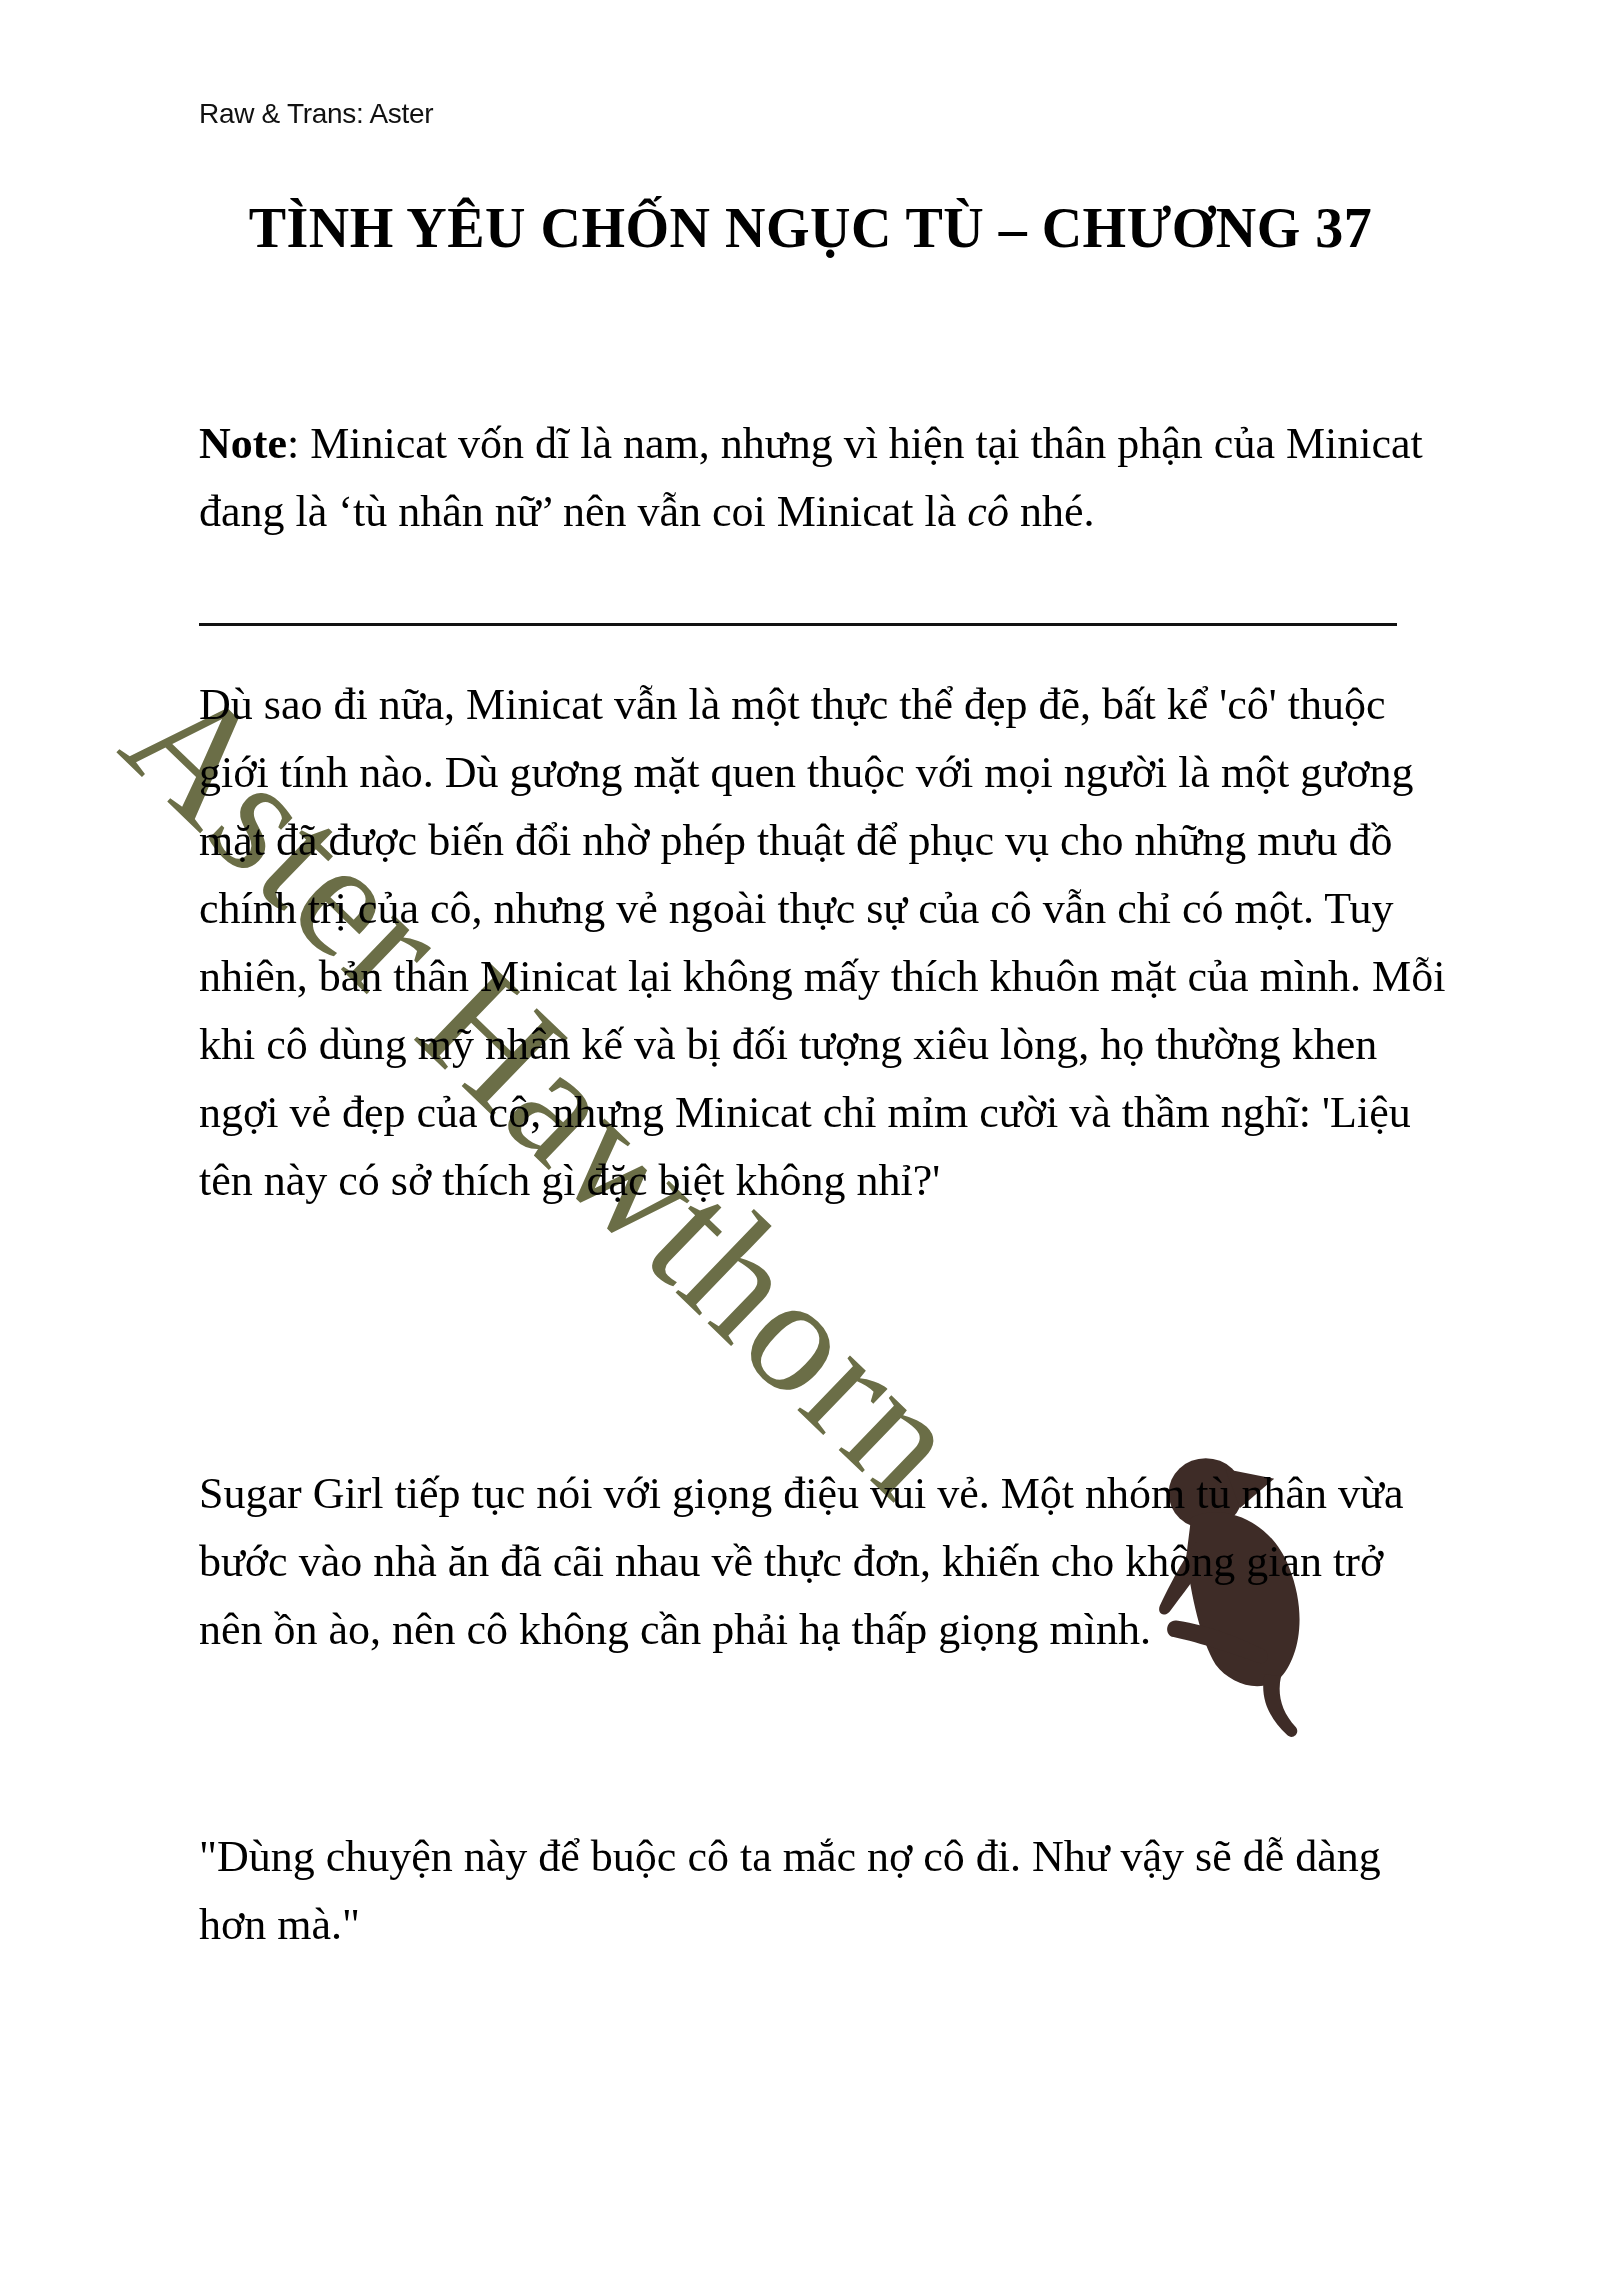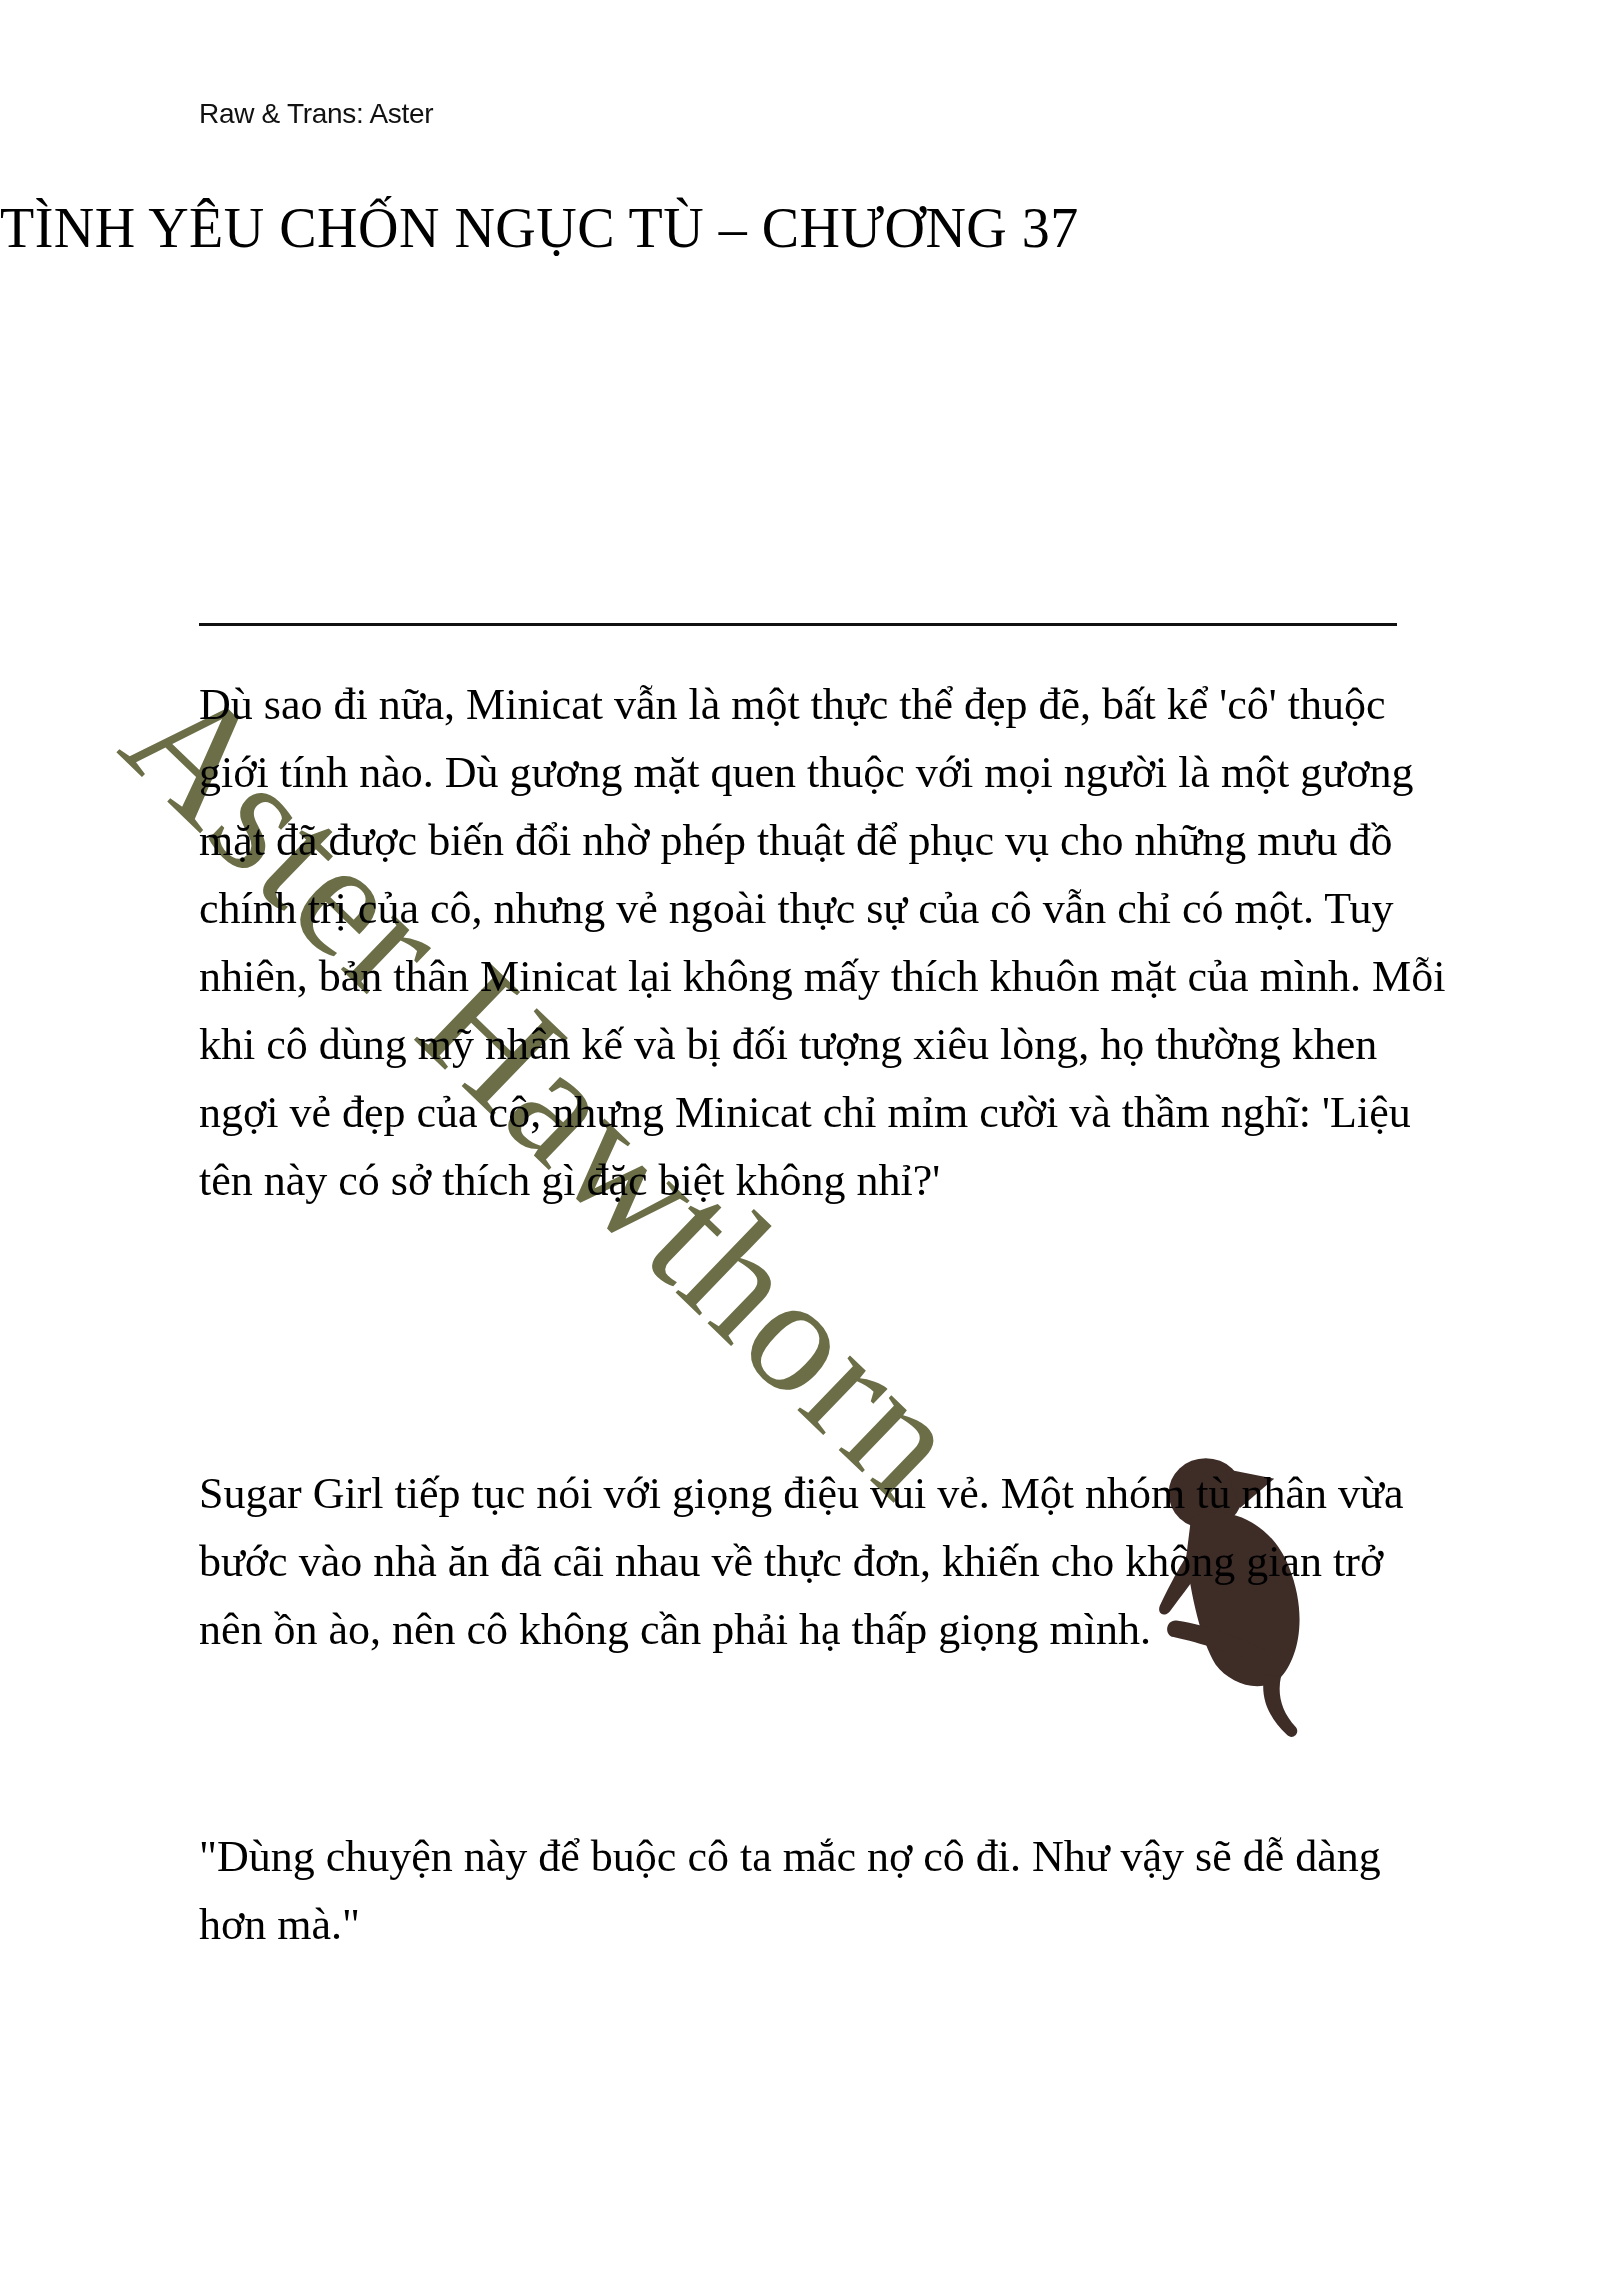--- a/index.html
+++ b/index.html
@@ -4,22 +4,22 @@
 <style>
   html, body { margin: 0; padding: 0; background: #ffffff; }
   body { width: 1621px; height: 2293px; position: relative; overflow: hidden; }
   .page { position: absolute; left: 0; top: 0; width: 1386px; height: 2293px; background: #fff; }
   .credit {
     position: absolute; left: 199px; top: 98px;
     font-family: "Liberation Sans", sans-serif; font-size: 28px; color: #111;
     letter-spacing: -0.3px;
   }
   .title {
-    position: absolute; left: 0; width: 1621px; top: 196px; 
-    font-family: "Liberation Serif", serif; font-weight: normal; font-size: 56px; color: #000;
+    position: absolute; left: 0; width: 1621px; top: 196px; text-align: center;
+    font-family: "Liberation Serif", serif; font-weight: bold; font-size: 56px; color: #000;
     letter-spacing: 0.5px;
   }
   .body-text {
     position: absolute; left: 199px; width: 1255px;
     font-family: "Liberation Serif", serif; font-size: 44px; line-height: 68px; color: #000;
   }
   .note { top: 410px; }
   .note b { font-weight: bold; }
   .note i { font-style: italic; }
   .divider {
@@ -40,20 +40,21 @@
 </style>
 </head>
 <body>
 
 <div class="page">
 
   <div class="credit text-layer">Raw &amp; Trans: Aster</div>
 
   <div class="title text-layer">TÌNH YÊU CHỐN NGỤC TÙ – CHƯƠNG 37</div>
 
+  <div class="body-text note text-layer"><b>Note</b><span>: Minicat vốn dĩ là nam, nhưng vì hiện tại thân phận của Minicat đang là ‘tù nhân nữ’ nên vẫn coi Minicat là </span><i>cô</i><span> nhé.</span></div>
 
   <div class="divider"></div>
 
   <div class="body-text p1 text-layer">Dù sao đi nữa, Minicat vẫn là một thực thể đẹp đẽ, bất kể 'cô' thuộc giới tính nào. Dù gương mặt quen thuộc với mọi người là một gương mặt đã được biến đổi nhờ phép thuật để phục vụ cho những mưu đồ chính trị của cô, nhưng vẻ ngoài thực sự của cô vẫn chỉ có một. Tuy nhiên, bản thân Minicat lại không mấy thích khuôn mặt của mình. Mỗi khi cô dùng mỹ nhân kế và bị đối tượng xiêu lòng, họ thường khen ngợi vẻ đẹp của cô, nhưng Minicat chỉ mỉm cười và thầm nghĩ: 'Liệu tên này có sở thích gì đặc biệt không nhỉ?'</div>
   <div class="body-text p2 text-layer">Sugar Girl tiếp tục nói với giọng điệu vui vẻ. Một nhóm tù nhân vừa bước vào nhà ăn đã cãi nhau về thực đơn, khiến cho không gian trở nên ồn ào, nên cô không cần phải hạ thấp giọng mình.</div>
   <div class="body-text p3 text-layer">"Dùng chuyện này để buộc cô ta mắc nợ cô đi. Như vậy sẽ dễ dàng hơn mà."</div>
 
   <svg class="cat" viewBox="0 0 180 300" xmlns="http://www.w3.org/2000/svg">
     <g fill="#3e2c27">
 

